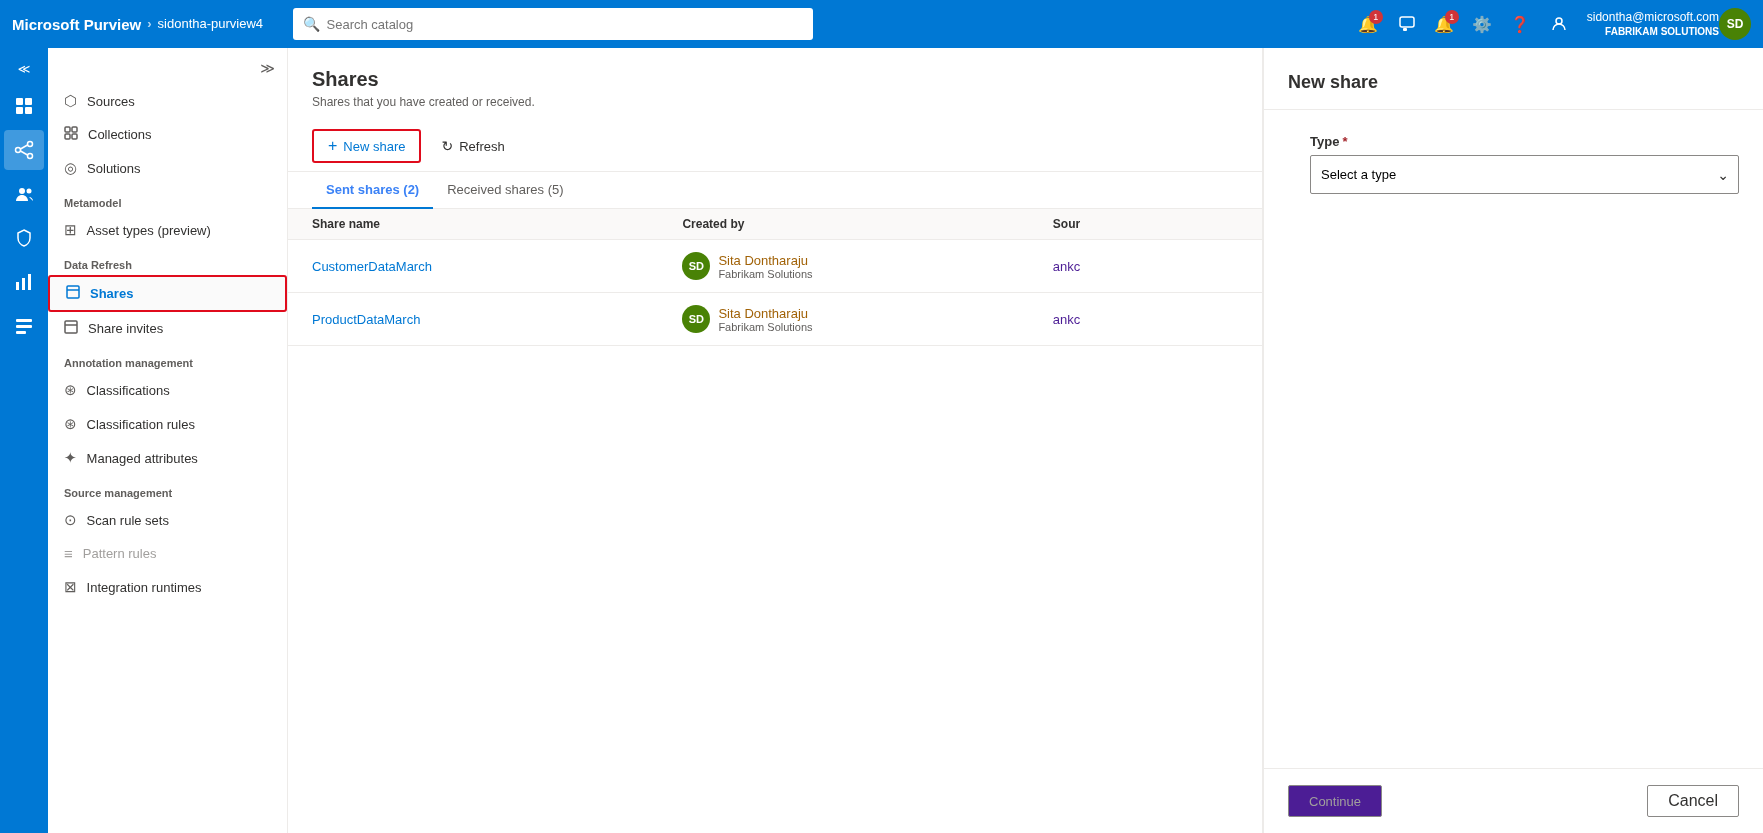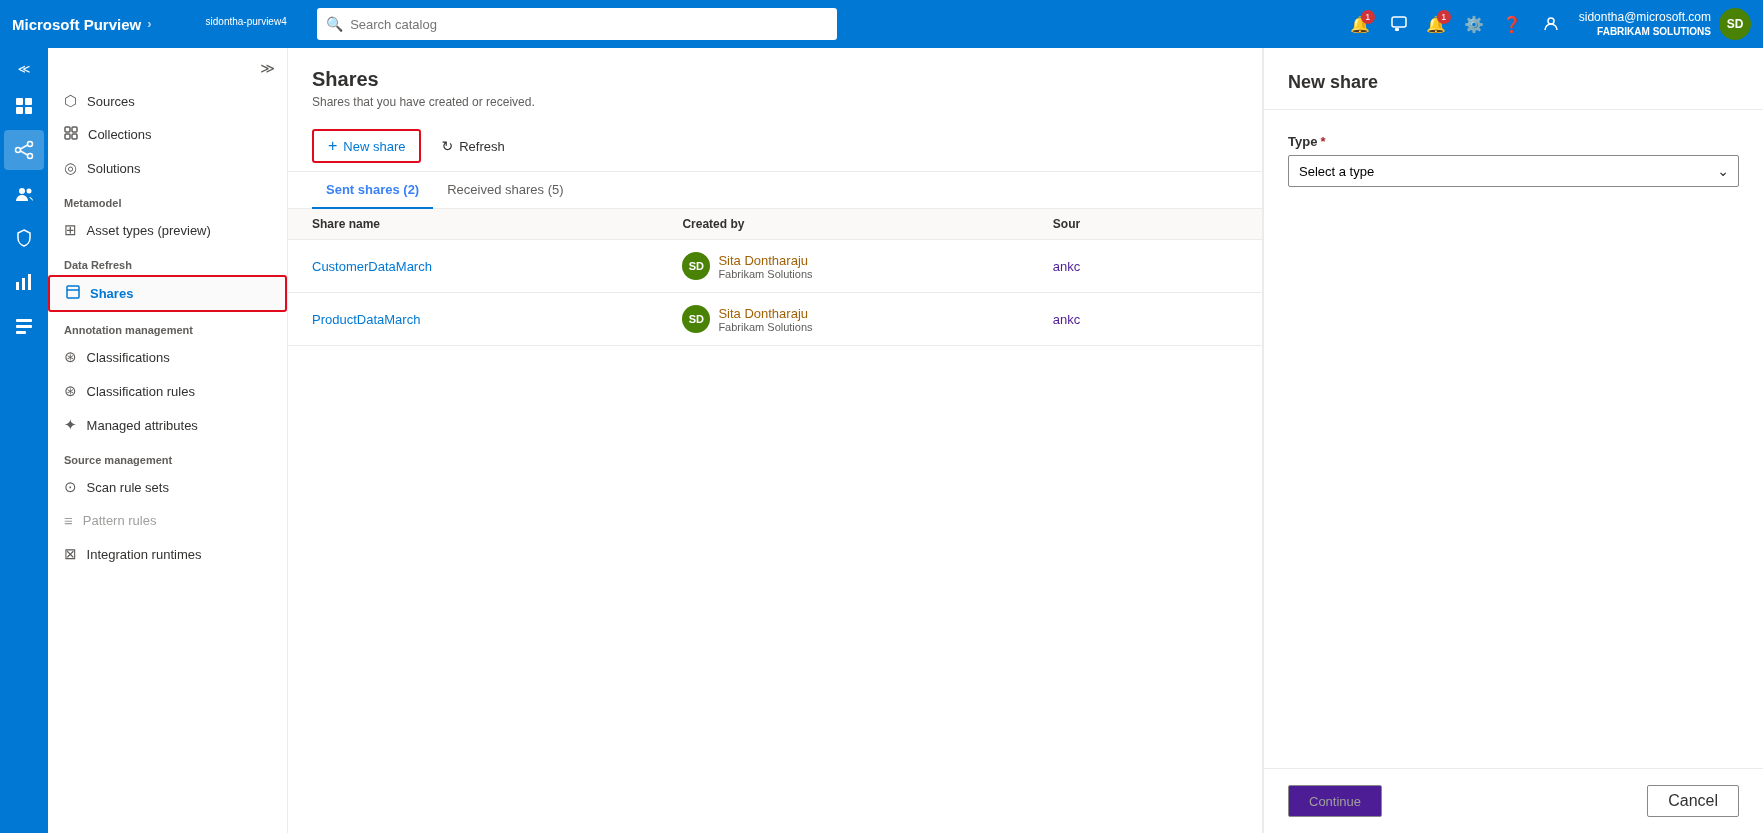--- a/index.html
+++ b/index.html
@@ -17,21 +17,21 @@
       flex-shrink: 0;
     }
     .topbar-brand {
       display: flex;
       gap: 6px;
       font-size: 15px;
       font-weight: 600;
       color: white;
     }
     .topbar-brand .breadcrumb-sep { color: rgba(255,255,255,0.7); font-size: 13px; }
-    .topbar-brand .instance { font-size: 10px; font-weight: 400; margin-left: 48px; }
+    .topbar-brand .instance { font-size: 13px; font-weight: 400; }
     .topbar-search {
       flex: 1;
       max-width: 520px;
       margin: 0 20px;
       display: flex;
       align-items: center;
       background: white;
       border-radius: 3px;
       padding: 0 10px;
       height: 32px;
@@ -72,21 +72,20 @@
       width: 14px;
       height: 14px;
       font-size: 9px;
       display: flex;
       align-items: center;
       justify-content: center;
     }
     .user-info {
       display: flex;
       align-items: center;
-      gap: 8px;
       margin-left: 6px;
     }
     .user-text { text-align: right; font-size: 11px; line-height: 1.3; }
     .user-text .email { font-size: 12px; }
     .user-text .company { font-size: 10px; font-weight: 600; text-transform: uppercase; }
     .avatar-circle {
       width: 32px;
       height: 32px;
       border-radius: 50%;
       background: #498205;
@@ -325,20 +324,21 @@
       border-bottom: 1px solid #edebe9;
     }
     .new-share-title {
       font-size: 18px;
       font-weight: 600;
       color: #323130;
     }
     .new-share-body {
       flex: 1;
       padding: 24px;
+      margin-left: 22px;
     }
     .form-label {
       font-size: 13px;
       font-weight: 600;
       color: #323130;
       margin-bottom: 6px;
       display: flex;
       gap: 3px;
     }
     .form-label .required { color: #a4262c; }
@@ -349,21 +349,21 @@
       border-radius: 2px;
       font-size: 13px;
       background: white;
       cursor: pointer;
       appearance: none;
       -webkit-appearance: none;
       background-image: none;
       display: flex;
       align-items: center;
       justify-content: space-between;
-      height: 32px;
+      height: 39px;
     }
     .select-wrapper {
       position: relative;
     }
     .select-wrapper::after {
       content: '⌄';
       position: absolute;
       right: 10px;
       top: 50%;
       transform: translateY(-50%);
@@ -526,20 +526,29 @@
 
       <div class="sidebar-section">Data Refresh</div>
       <div class="sidebar-item active active-outline">
         <span class="sidebar-item-icon">
           <svg width="14" height="14" viewBox="0 0 14 14" fill="none" stroke="#0078d4" stroke-width="1.5">
               <rect x="1" y="1" width="12" height="12" rx="1"></rect>
               <line x1="1" y1="5" x2="13" y2="5"></line>
             </svg>
         </span>
         <span>Shares</span>
+      </div>
+      <div class="sidebar-item">
+        <span class="sidebar-item-icon">
+          <svg width="14" height="14" viewBox="0 0 14 14" fill="none" stroke="#605e5c" stroke-width="1.5">
+              <rect x="1" y="1" width="12" height="12" rx="1"></rect>
+              <line x1="1" y1="5" x2="13" y2="5"></line>
+            </svg>
+        </span>
+        <span>Share invites</span>
       </div>
 
       <div class="sidebar-section">Annotation management</div>
       <div class="sidebar-item">
         <span class="sidebar-item-icon">⊛</span>
         <span>Classifications</span>
       </div>
       <div class="sidebar-item">
         <span class="sidebar-item-icon">⊛</span>
         <span>Classification rules</span>

